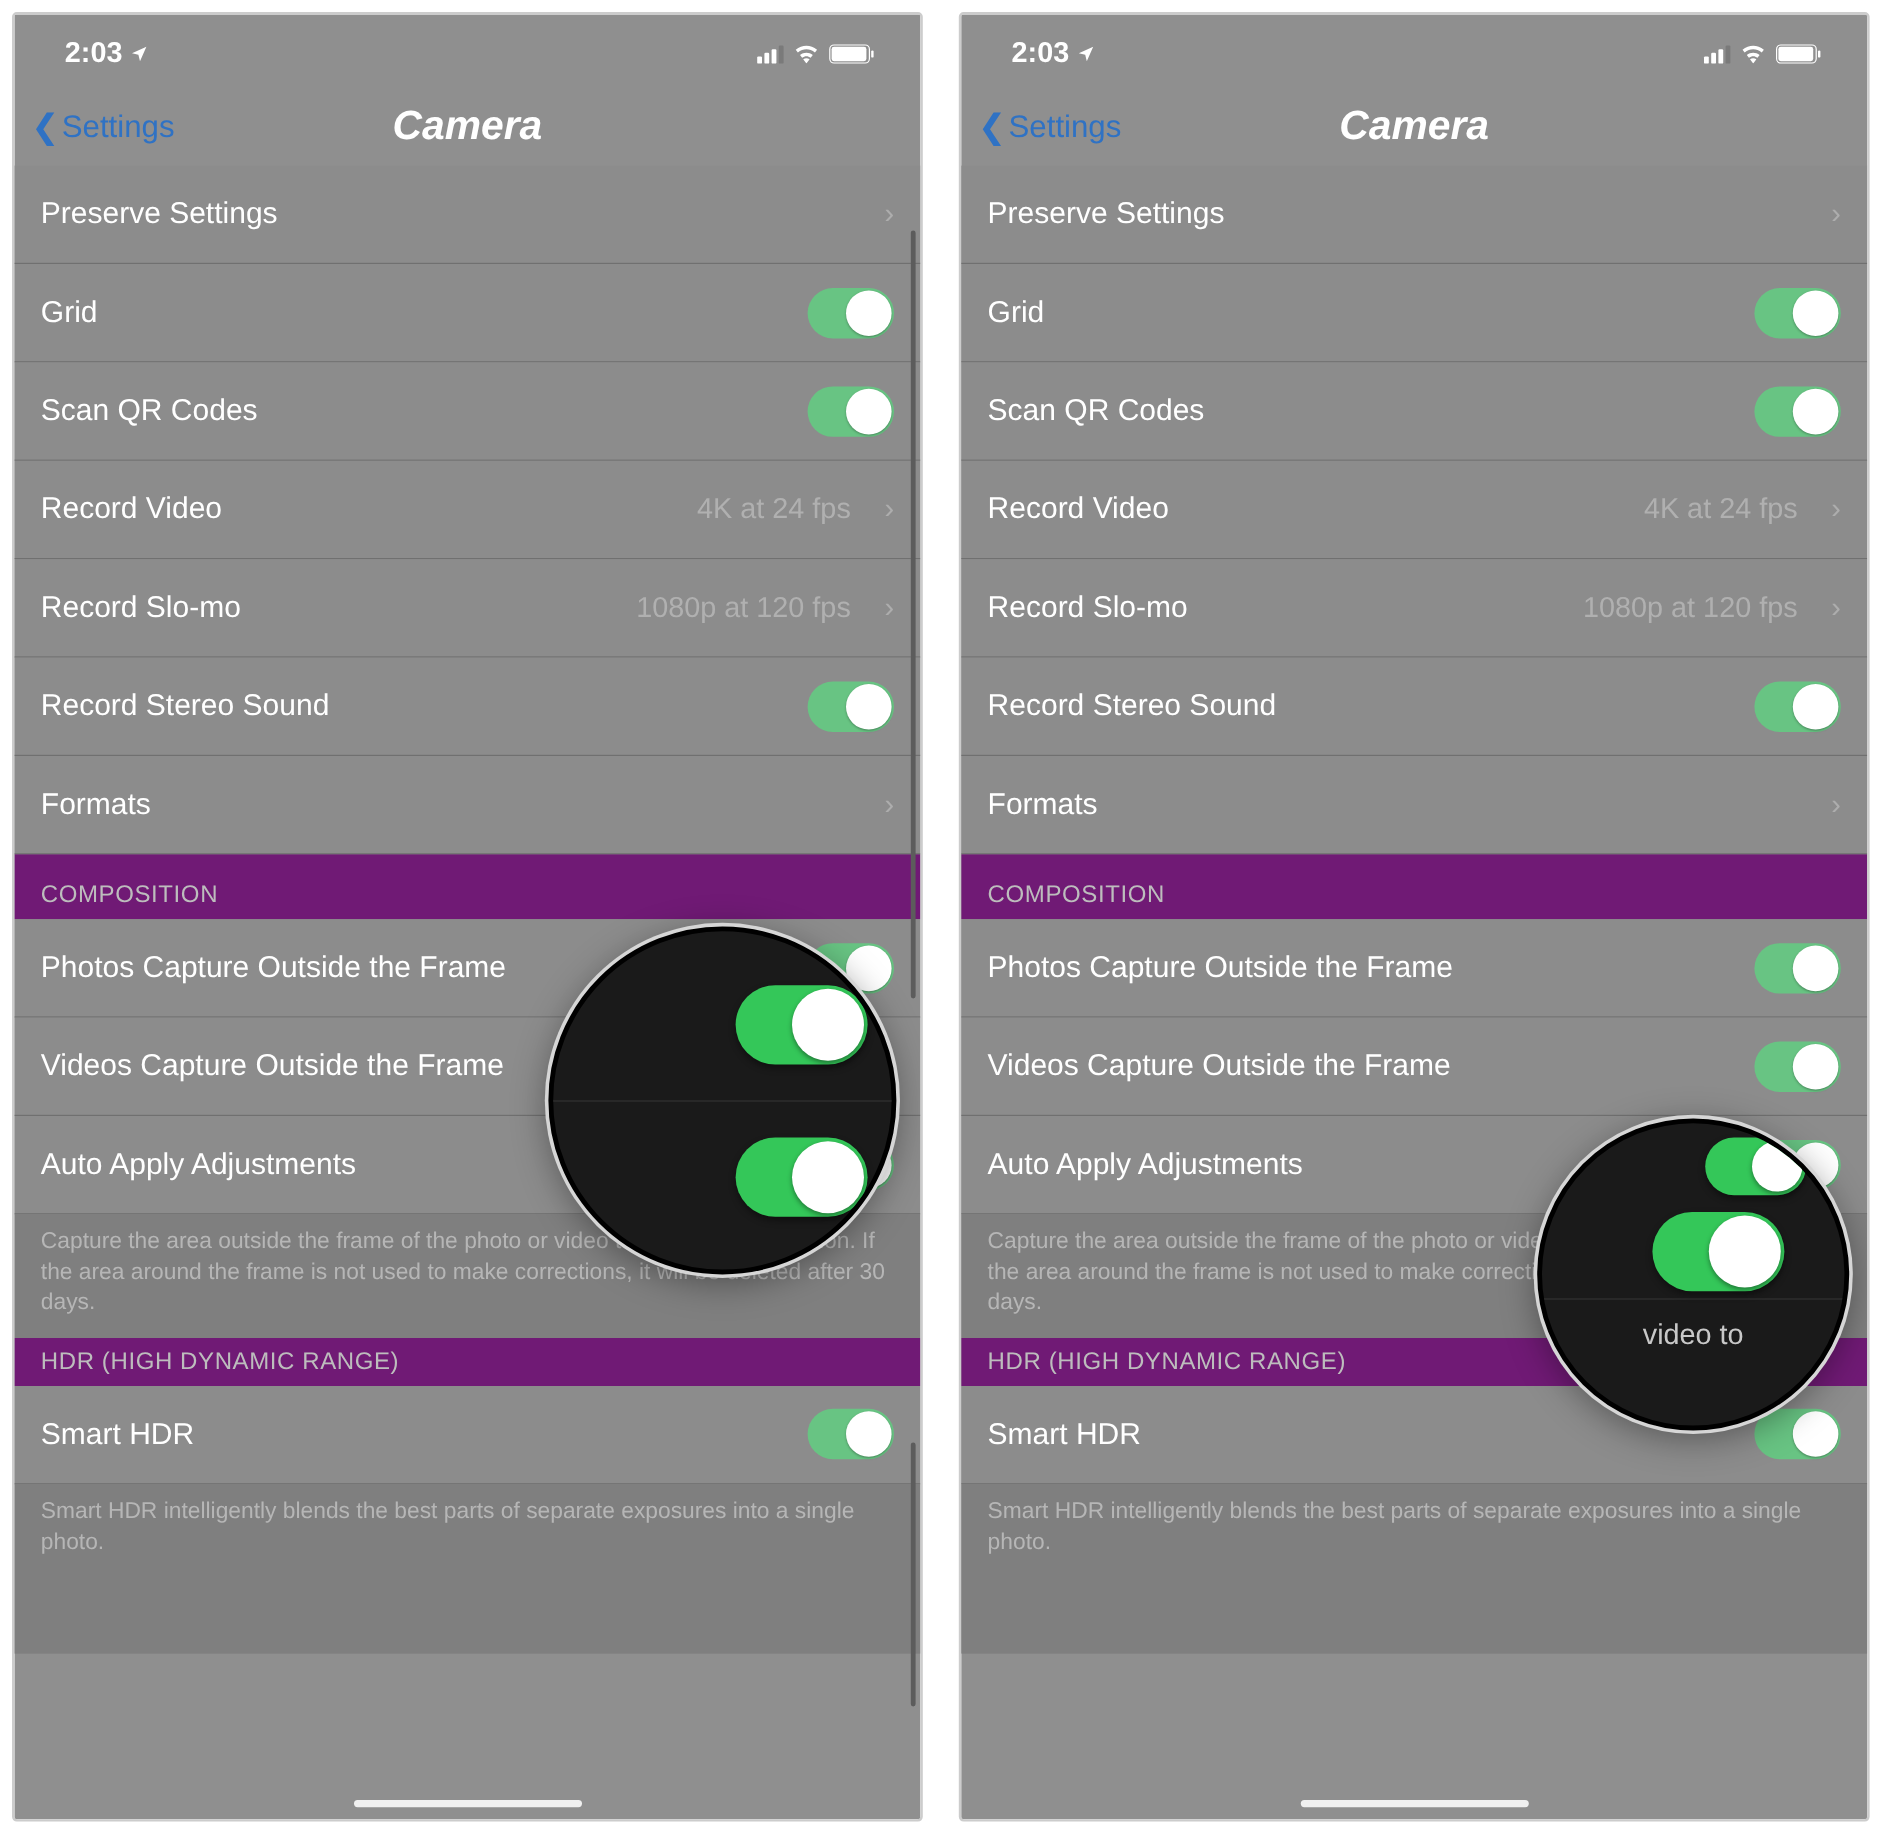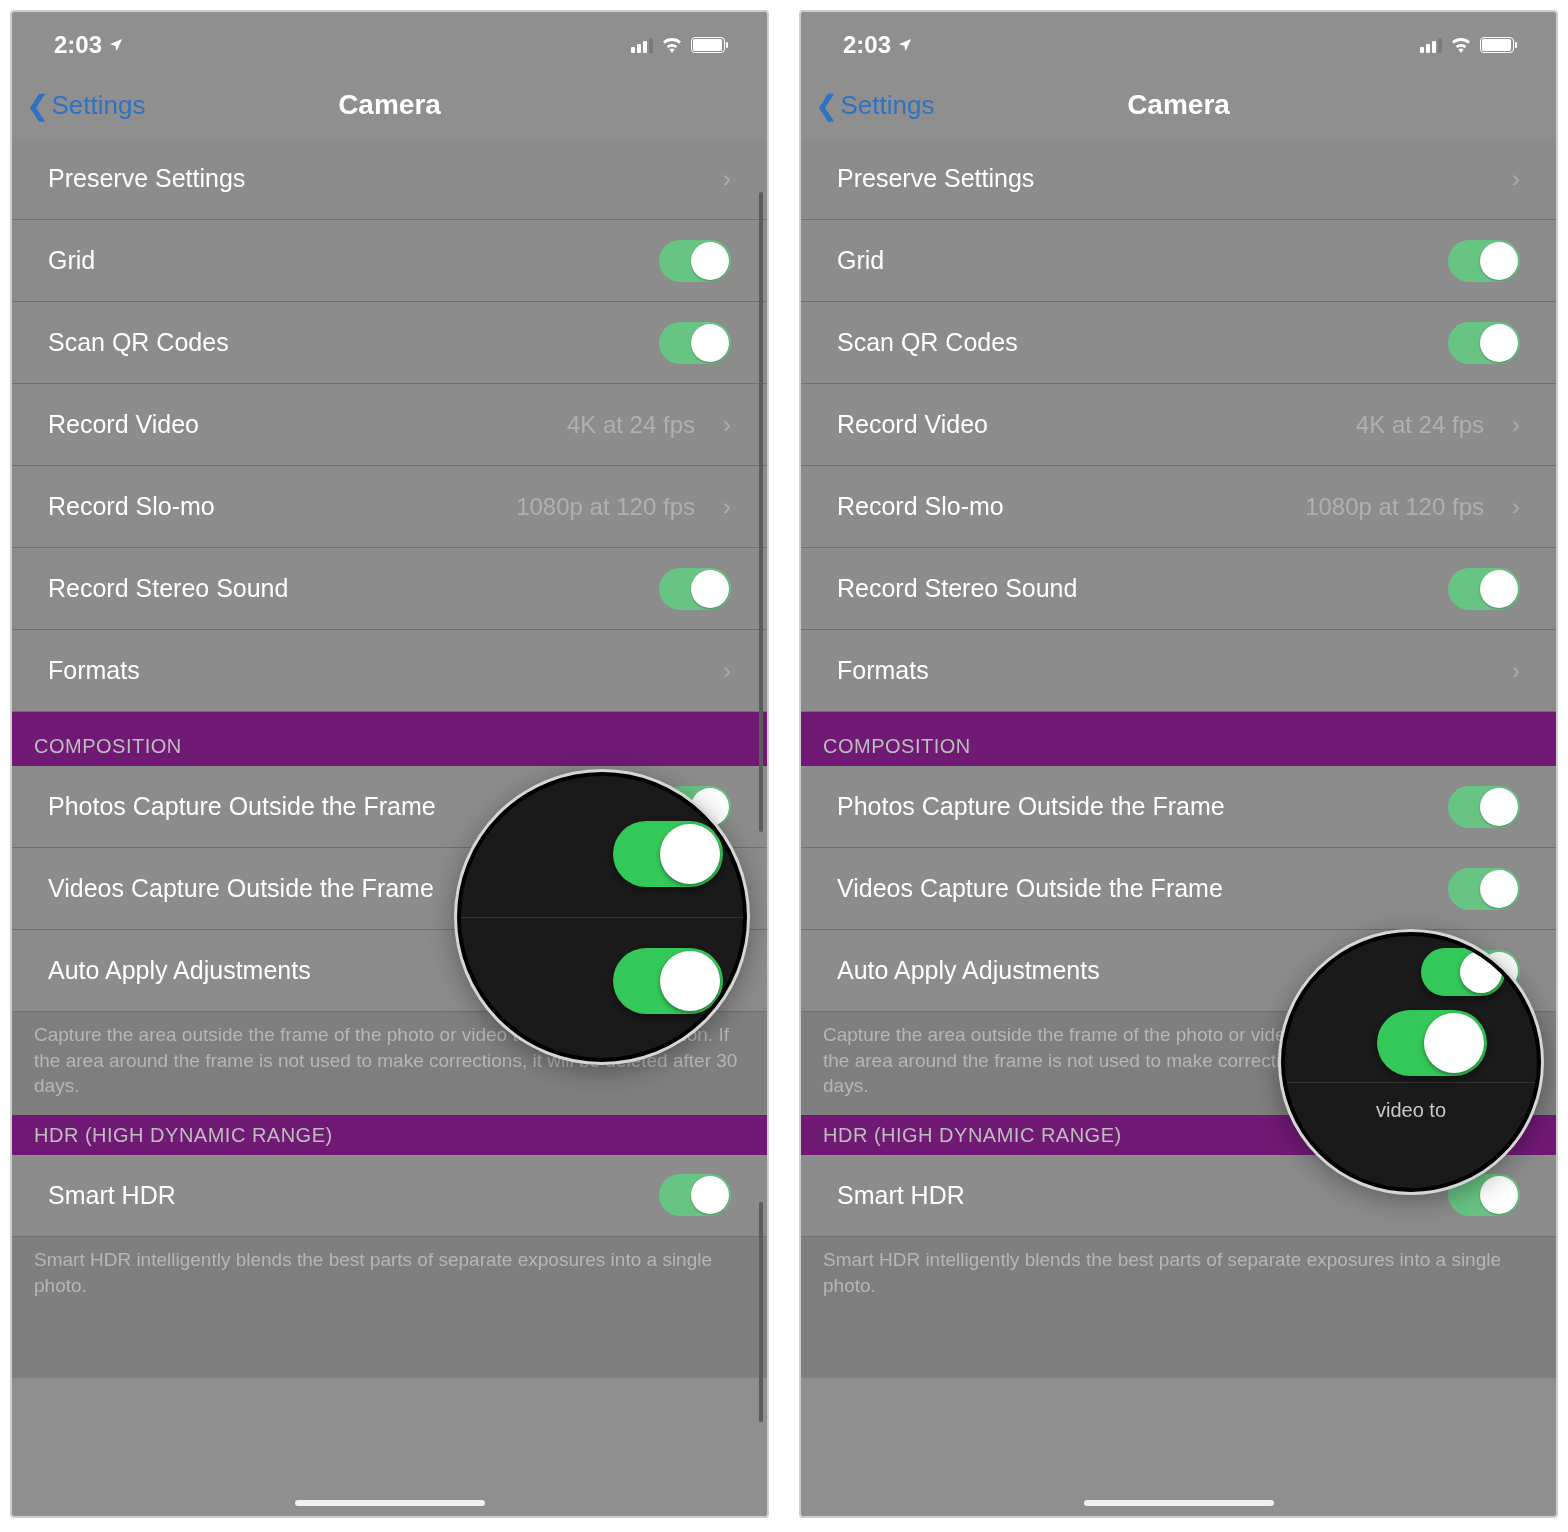--- a/index.html
+++ b/index.html
@@ -101,28 +101,29 @@
   .back-chevron {
     font-size: 28px;
     font-weight: 400;
   }
   .nav-title {
     position: absolute;
     left: 50%;
     transform: translateX(-50%);
     color: #fff;
     font-weight: 600;
-    font-size: 28px;
+    font-size: 34px;
+    font-style: italic;
   }
   .list-row {
     display: flex;
     align-items: center;
     justify-content: space-between;
     height: 82px;
-    padding: 0 36px;
+    padding: 0 22px;
     border-bottom: 1px solid #707070;
     background: #8c8c8c;
   }
   .row-label {
     color: #fff;
     font-size: 25px;
   }
   .row-value {
     color: #b0b0b0;
     font-size: 24px;
@@ -226,21 +227,21 @@
     box-shadow: 0 2px 4px rgba(0,0,0,.4);
   }
   .mag-divider {
     height: 1px;
     background: #333;
     width: 200%;
     margin-left: -50%;
   }
   .mag2-text {
     color: #c8c8c8;
-    font-size: 20px;
+    font-size: 24px;
     text-align: center;
     margin-top: 10px;
   }
 </style>
 </head>
 <body>
 
 <div class="phone">
   <div class="screen">
 

